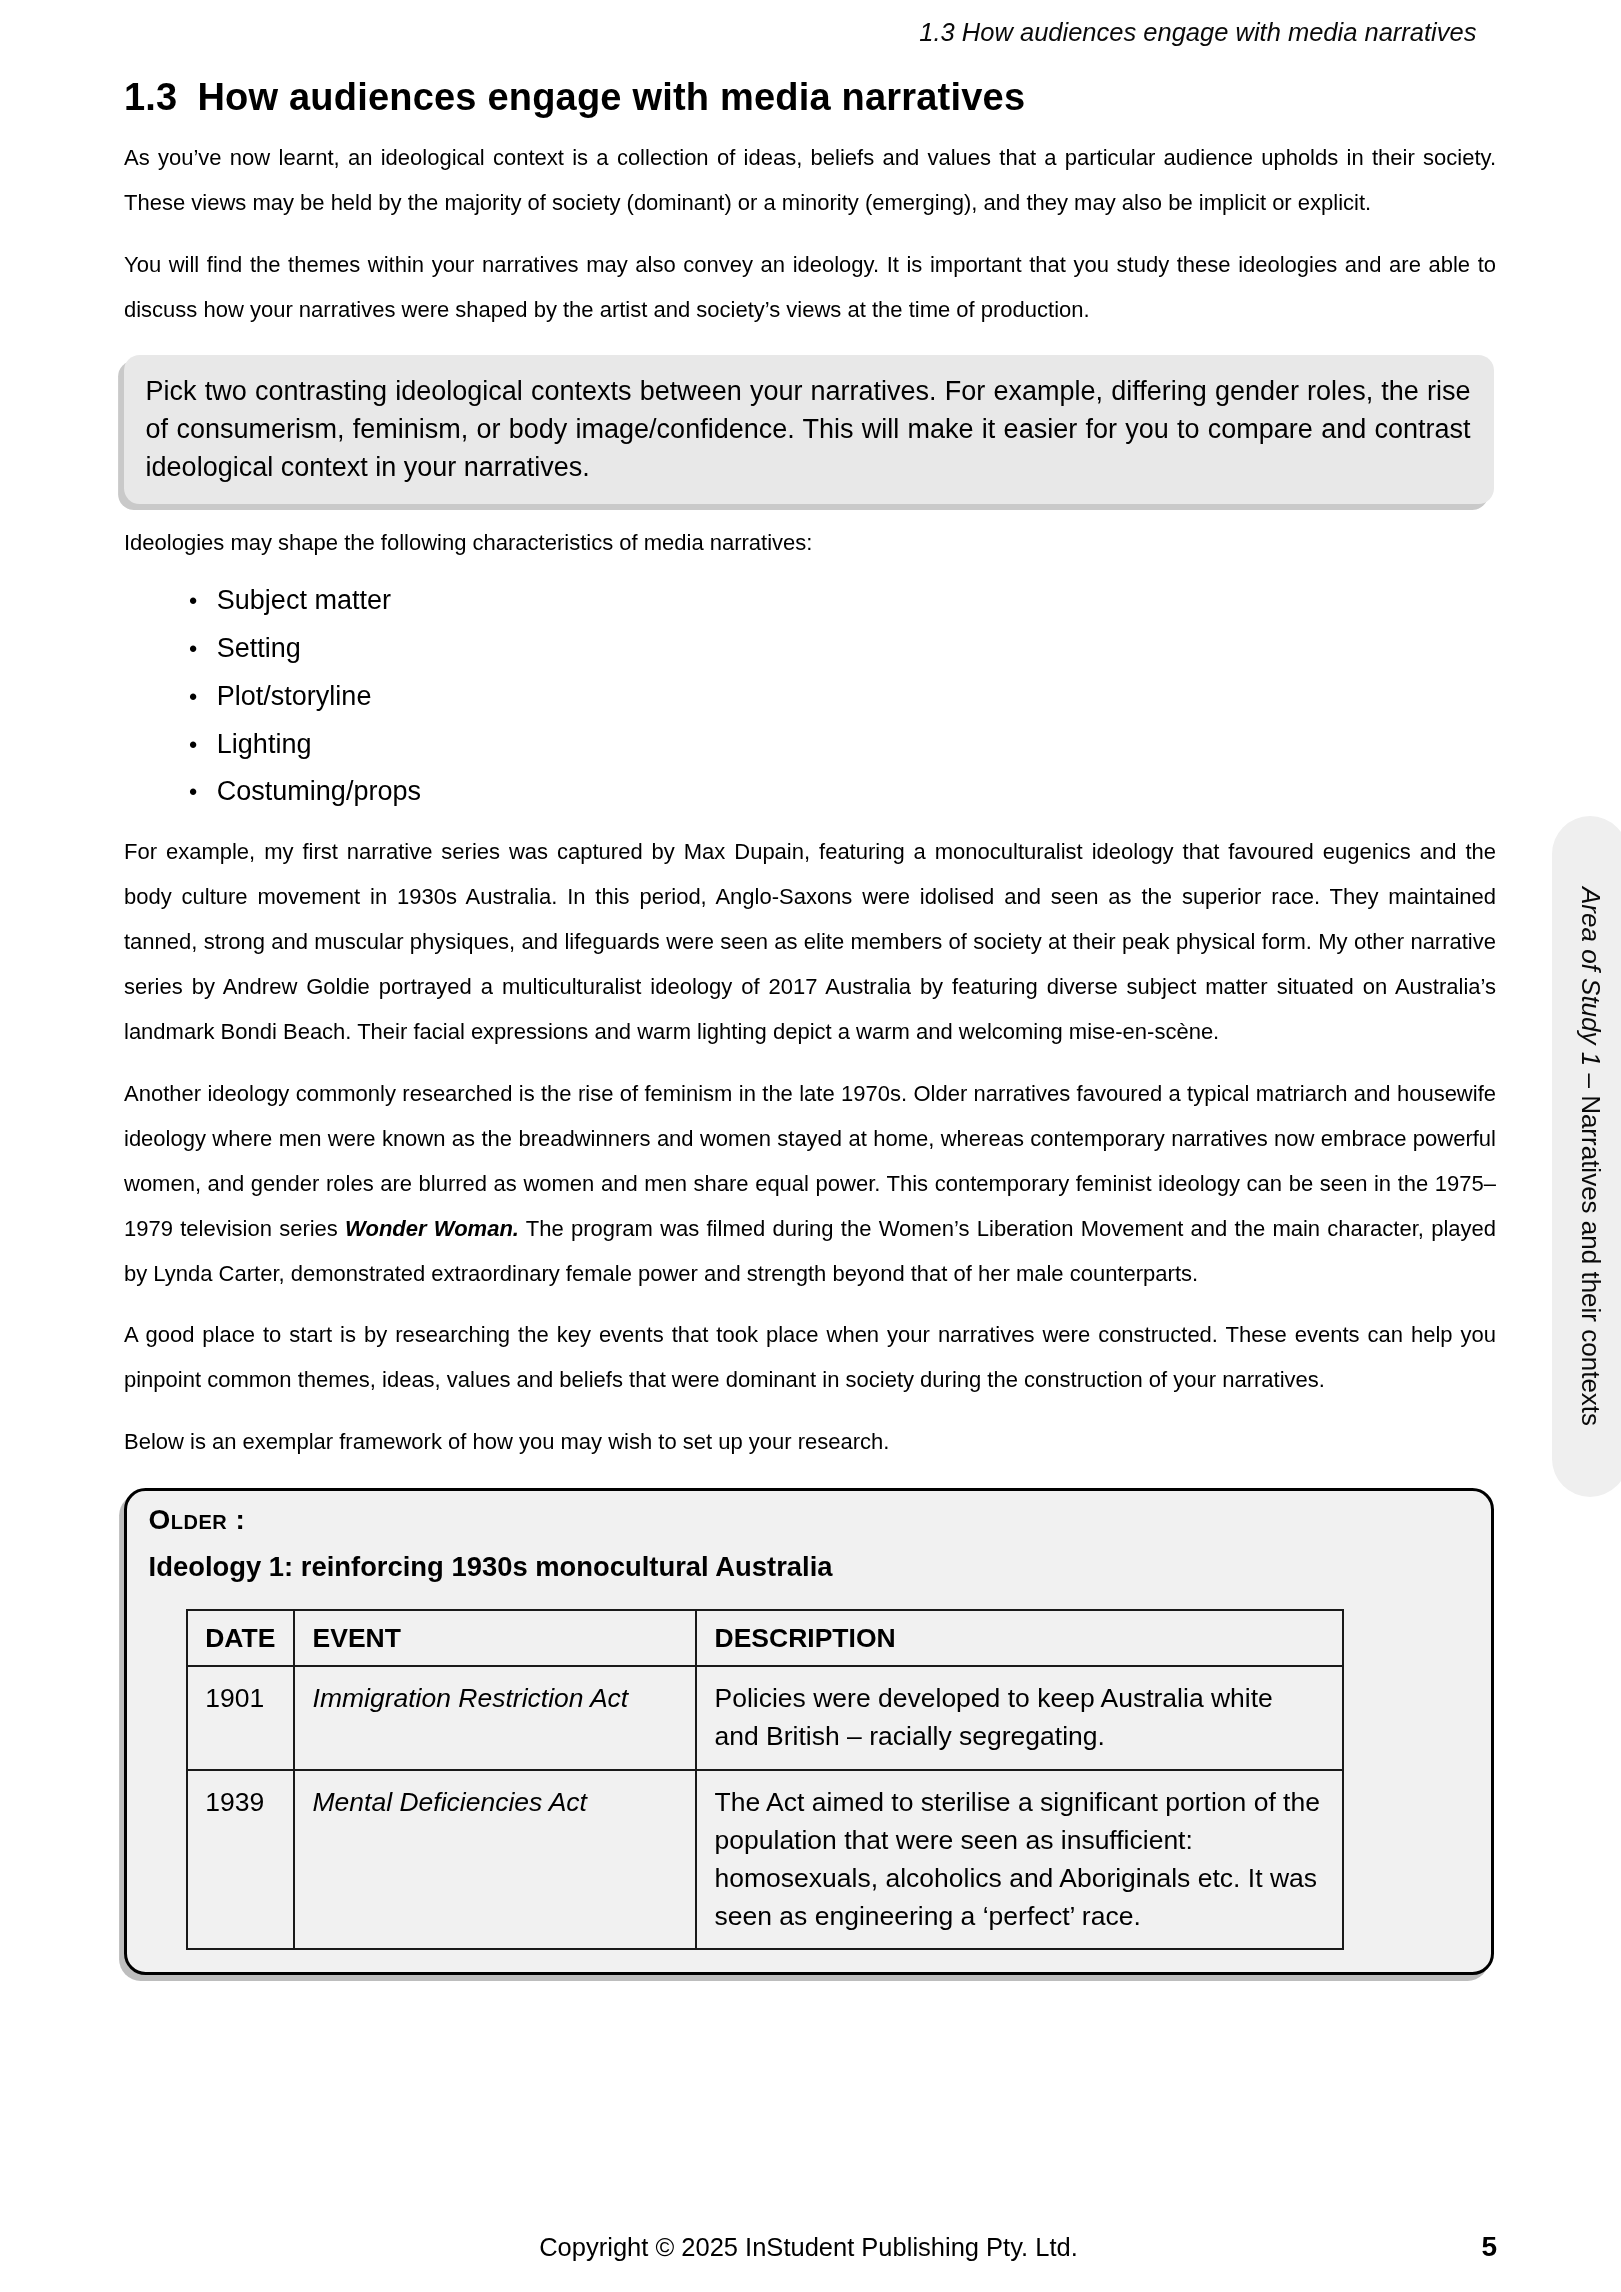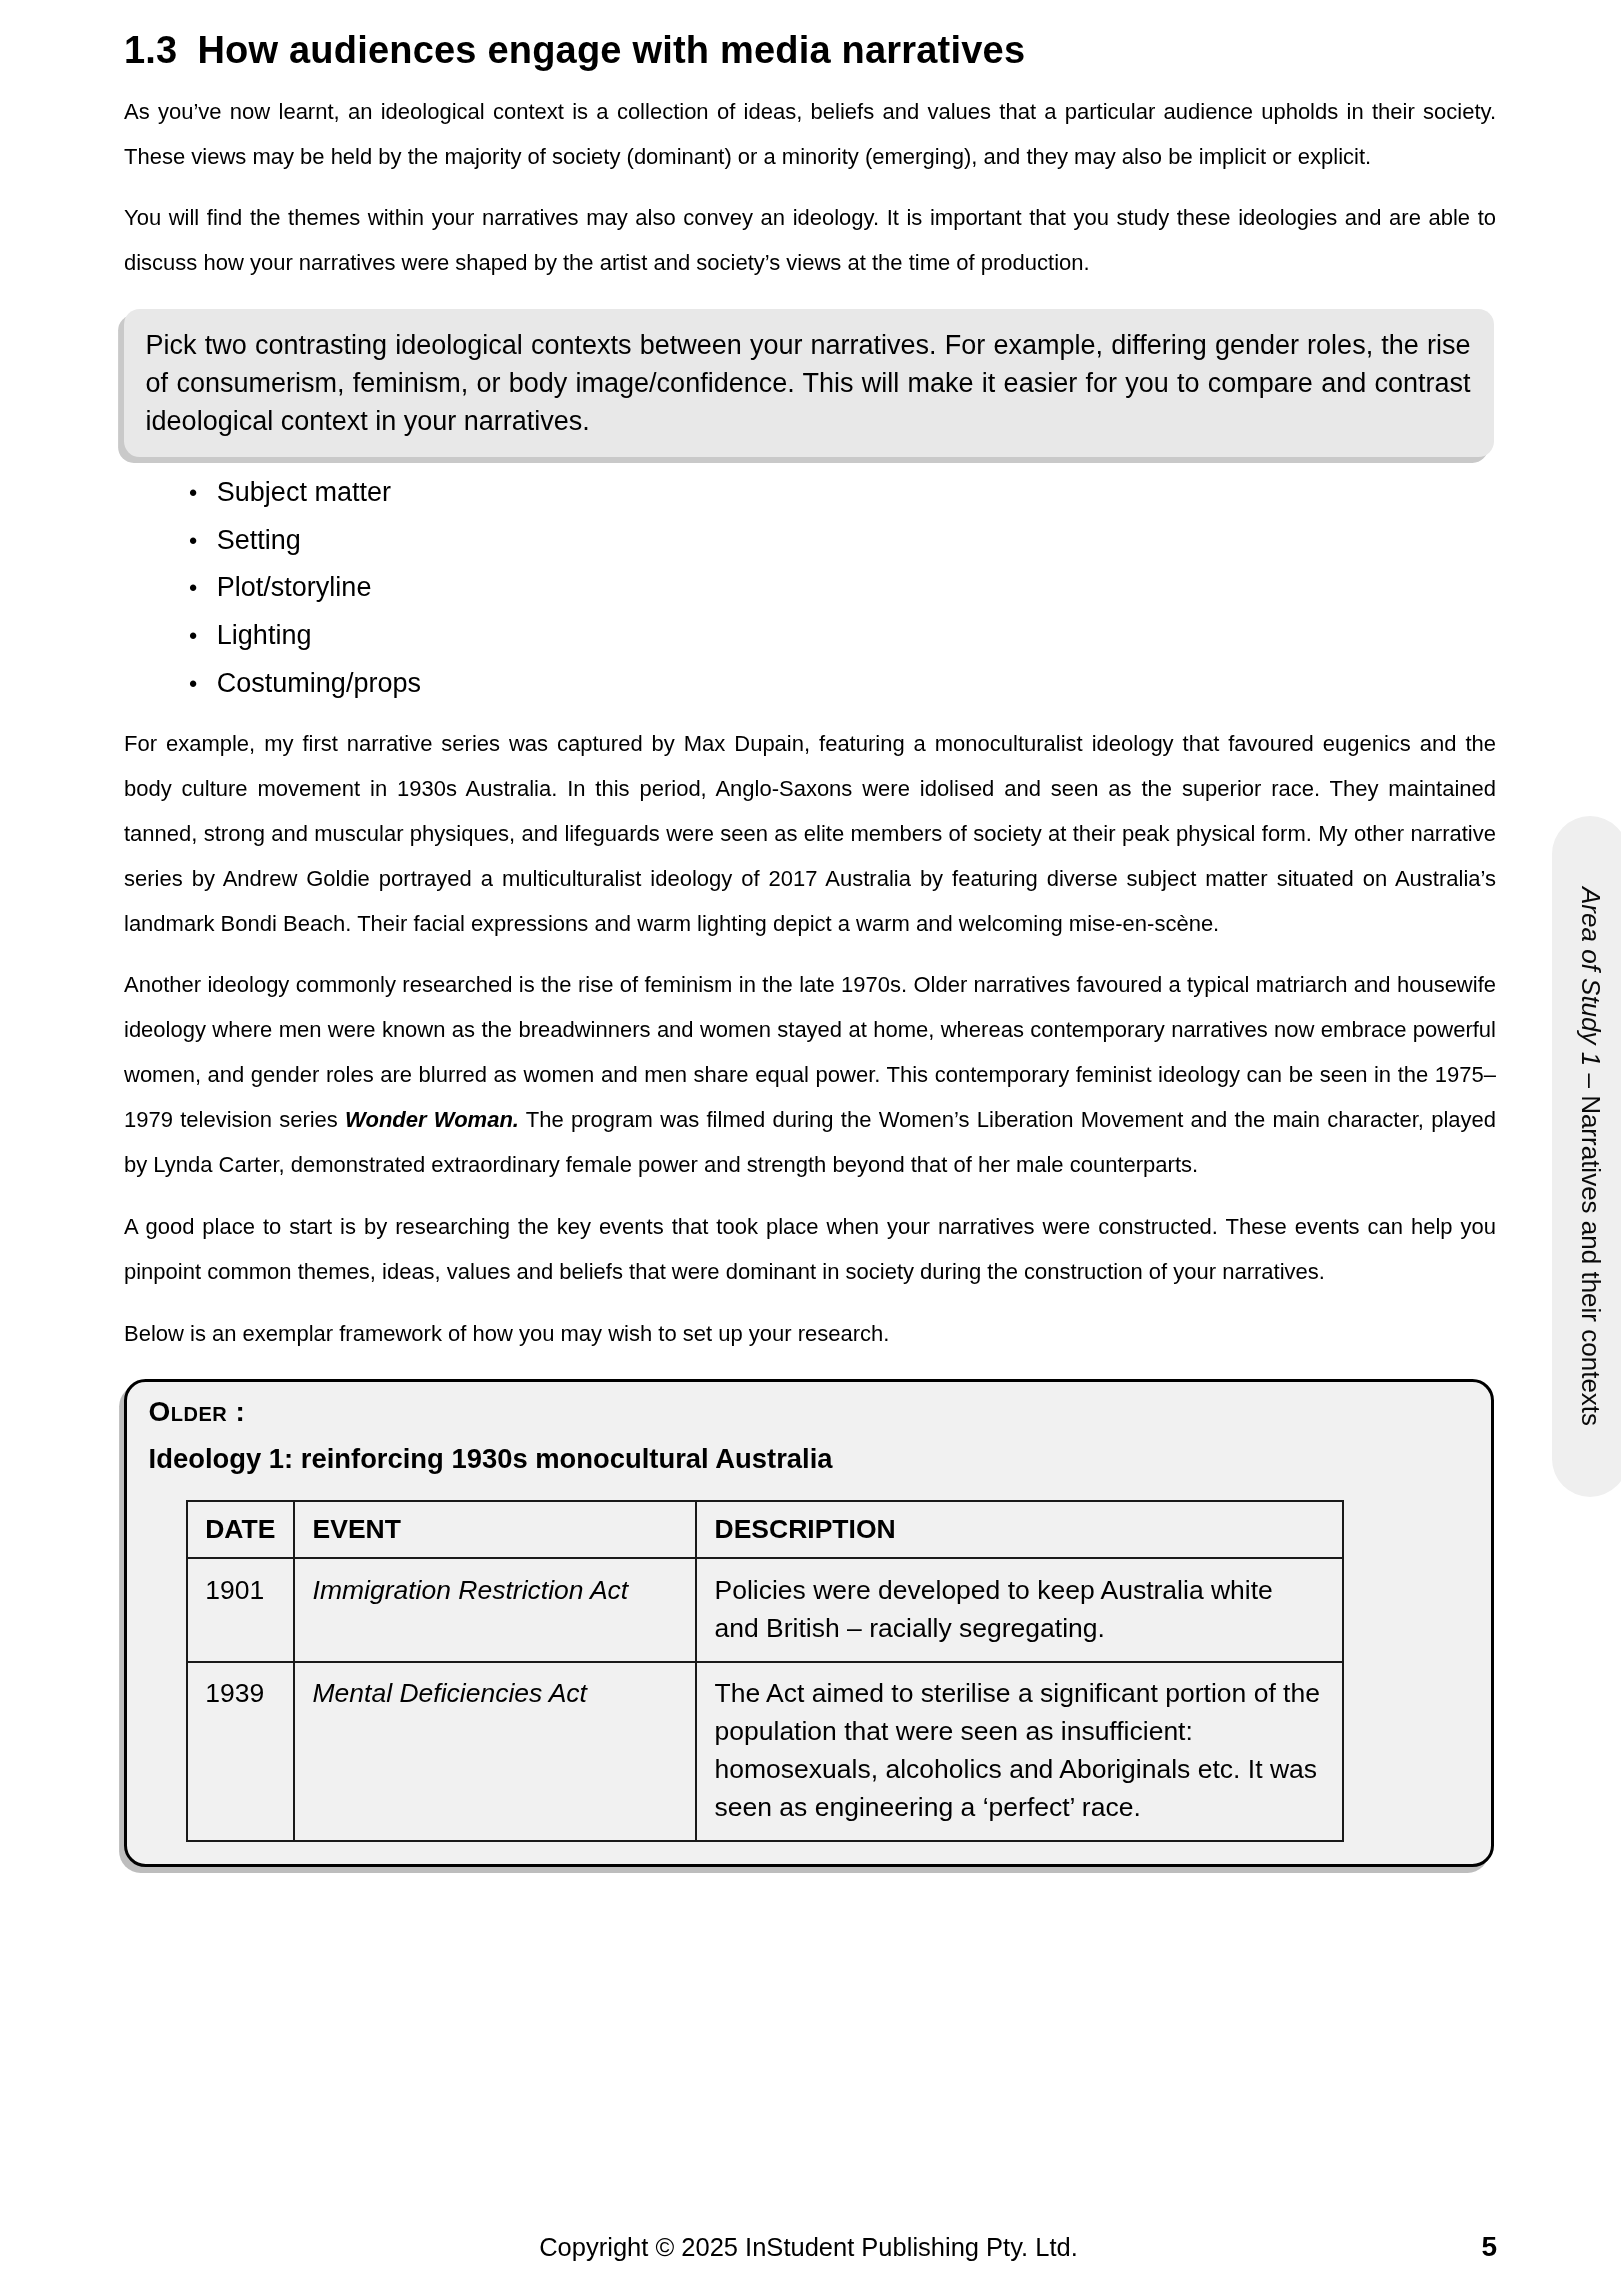--- a/index.html
+++ b/index.html
@@ -148,34 +148,36 @@
     white-space: nowrap;
     color: #0a0a0a;
   }
   .sidebar-tab .it { font-style: italic; }
 </style>
 </head>
 <body>
 
 <div class="content">
 
+  <div class="running-header">1.3 How audiences engage with media narratives</div>
 
   <div class="h1">
     <span>1.3</span>
     <span>How audiences engage with media narratives</span>
   </div>
 
   <p class="body">As you’ve now learnt, an ideological context is a collection of ideas, beliefs and values that a particular audience upholds in their society.  These views may be held by the majority of society (dominant) or a minority (emerging), and they may also be implicit or explicit.</p>
 
   <p class="body">You will find the themes within your narratives may also convey an ideology.  It is important that you study these ideologies and are able to discuss how your narratives were shaped by the artist and society’s views at the time of production.</p>
 
   <div class="keypoint">
     <div class="kp-body">Pick two contrasting ideological contexts between your narratives.  For example, differing gender roles, the rise of consumerism, feminism, or body image/confidence.  This will make it easier for you to compare and contrast ideological context in your narratives.</div>
   </div>
 
+  <p class="body">Ideologies may shape the following characteristics of media narratives:</p>
 
   <ul class="bullets">
     <li>Subject matter</li>
     <li>Setting</li>
     <li>Plot/storyline</li>
     <li>Lighting</li>
     <li>Costuming/props</li>
   </ul>
 
   <p class="body">For example, my first narrative series was captured by Max Dupain, featuring a monoculturalist ideology that favoured eugenics and the body culture movement in 1930s Australia.  In this period, Anglo-Saxons were idolised and seen as the superior race.  They maintained tanned, strong and muscular physiques, and lifeguards were seen as elite members of society at their peak physical form.  My other narrative series by Andrew Goldie portrayed a multiculturalist ideology of 2017 Australia by featuring diverse subject matter situated on Australia’s landmark Bondi Beach.  Their facial expressions and warm lighting depict a warm and welcoming mise-en-scène.</p>

